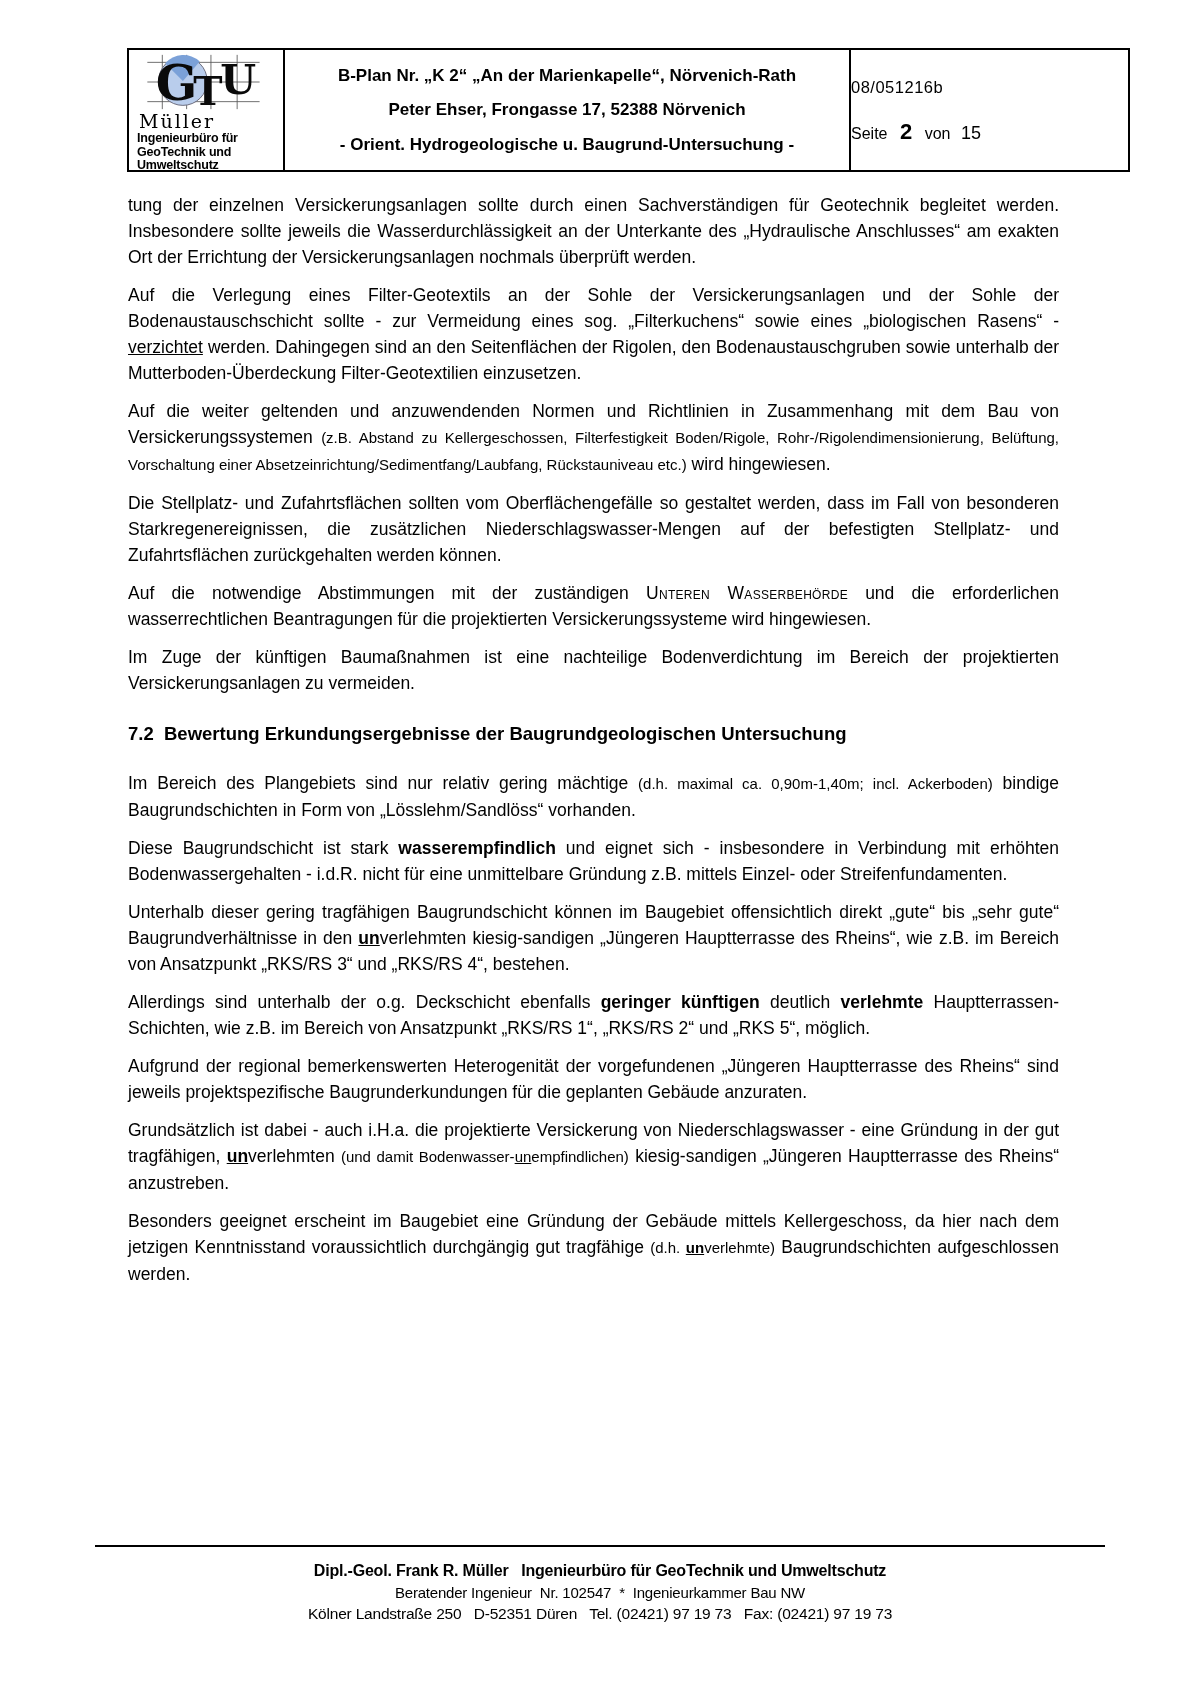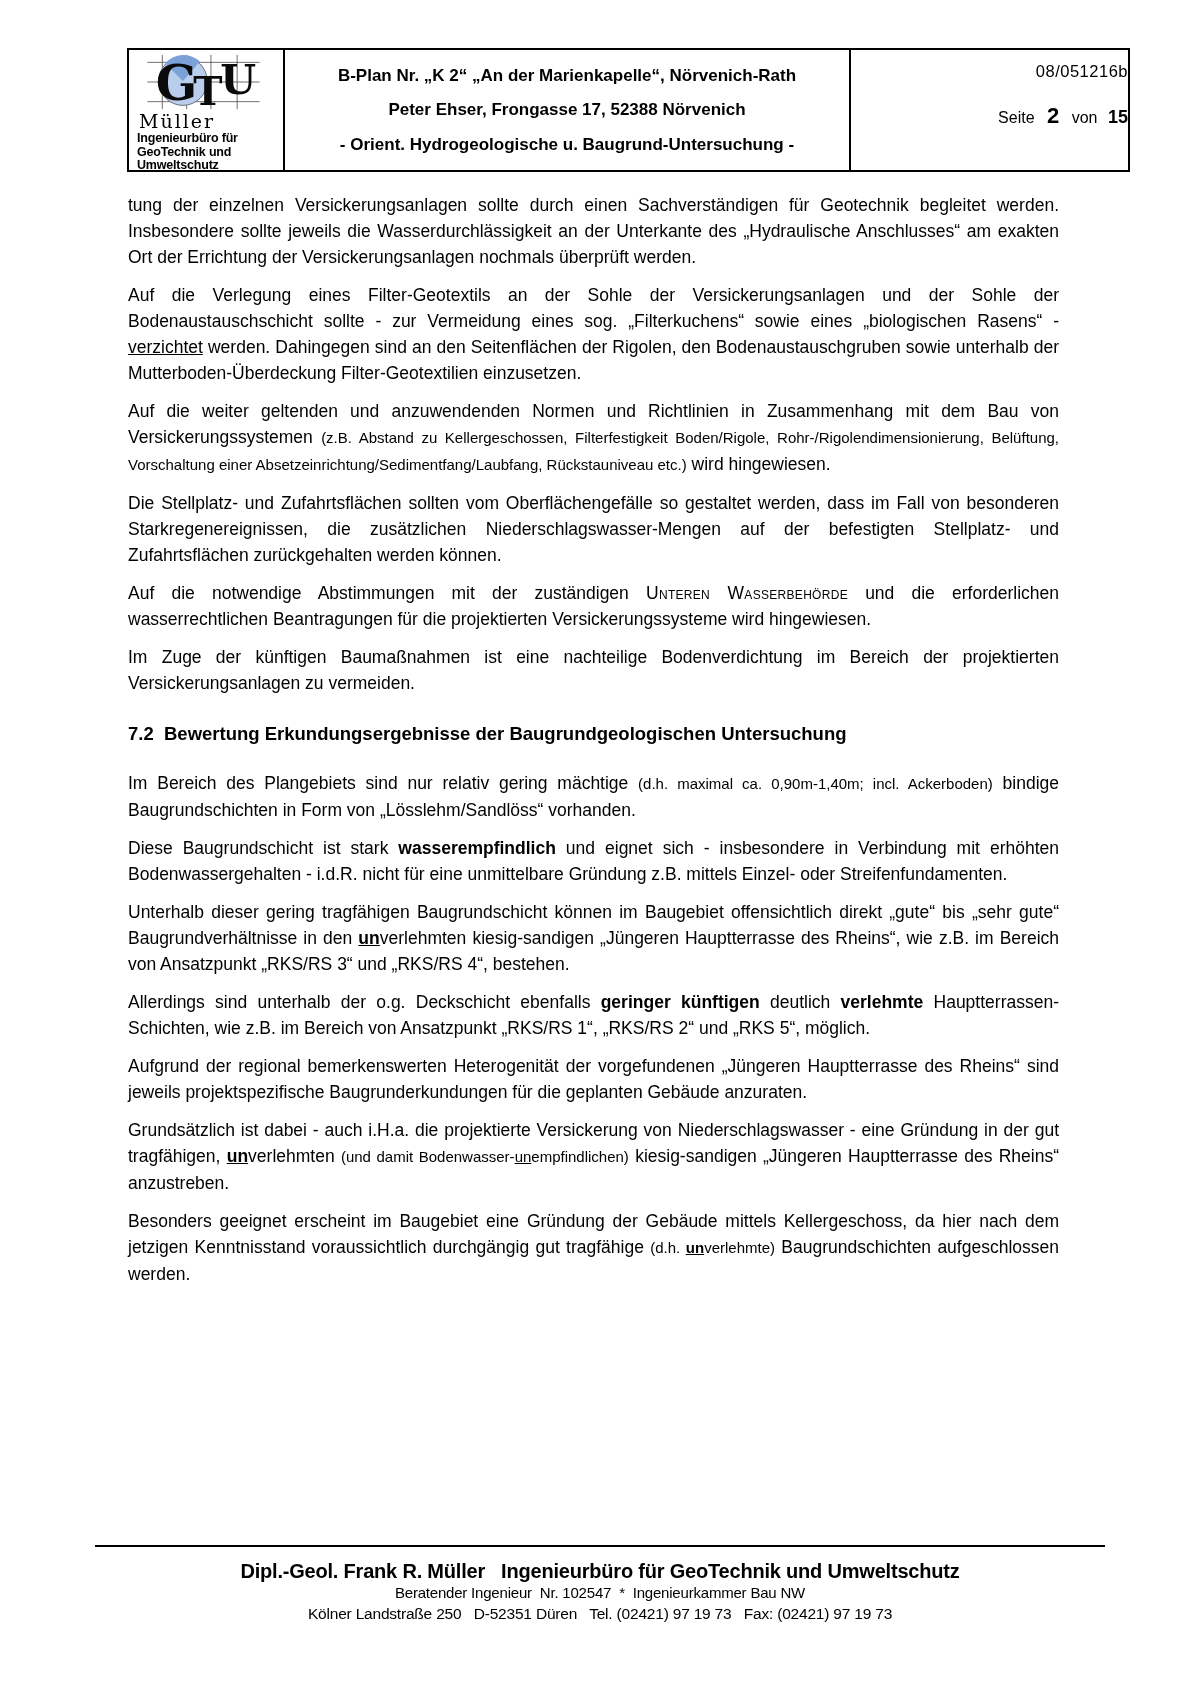--- a/index.html
+++ b/index.html
@@ -35,28 +35,28 @@
   }
   .title-cell{
     flex:1;box-sizing:border-box;
     border-right:2.5px solid #000;
     display:flex;flex-direction:column;justify-content:space-around;
     padding:8px 28px;text-align:center;
   }
   .title-line{font-weight:bold;font-size:17px;line-height:19px;}
   .meta-cell{
     width:277px;box-sizing:border-box;
-    padding-top:12px;text-align:right;
+    padding-top:28px;text-align:left;
   }
   .doc-number{font-size:16.5px;letter-spacing:0.5px;}
   .page-line{margin-top:22px;white-space:nowrap;}
   .page-label{font-size:16px;}
   .page-current{font-size:22px;font-weight:bold;padding:0 8px;}
   .page-of{font-size:16px;padding-right:6px;}
-  .page-total{font-size:18px;font-weight:bold;}
+  .page-total{font-size:18px;font-weight:normal;}
   
   .body-content{
     position:absolute;left:128px;top:192px;width:931px;
     font-size:17.5px;line-height:26px;
     text-align:justify;
   }
   .para{margin:0 0 12px 0;}
   .heading{
     font-size:18.5px;font-weight:bold;
     margin:26px 0 24px 0;text-align:left;line-height:24px;
@@ -69,21 +69,21 @@
   .s-small-u{font-size:15px;text-decoration:underline;}
   .s-small-bu{font-size:15px;font-weight:bold;text-decoration:underline;}
   
   .footer{
     position:absolute;left:95px;top:1545px;width:1010px;
     border-top:2.5px solid #000;
     padding-top:13px;
     text-align:center;
     letter-spacing:-0.2px;
   }
-  .footer-line1{font-weight:bold;font-size:20px;line-height:22px;}
+  .footer-line1{font-weight:bold;font-size:16px;line-height:22px;}
   .footer-line2{font-size:15px;line-height:21px;}
   .footer-line3{font-size:15.5px;line-height:21px;font-weight:bold;
     
     font-weight:normal;}
 </style>
 </head>
 <body>
 
 <div class="header-box">
 

